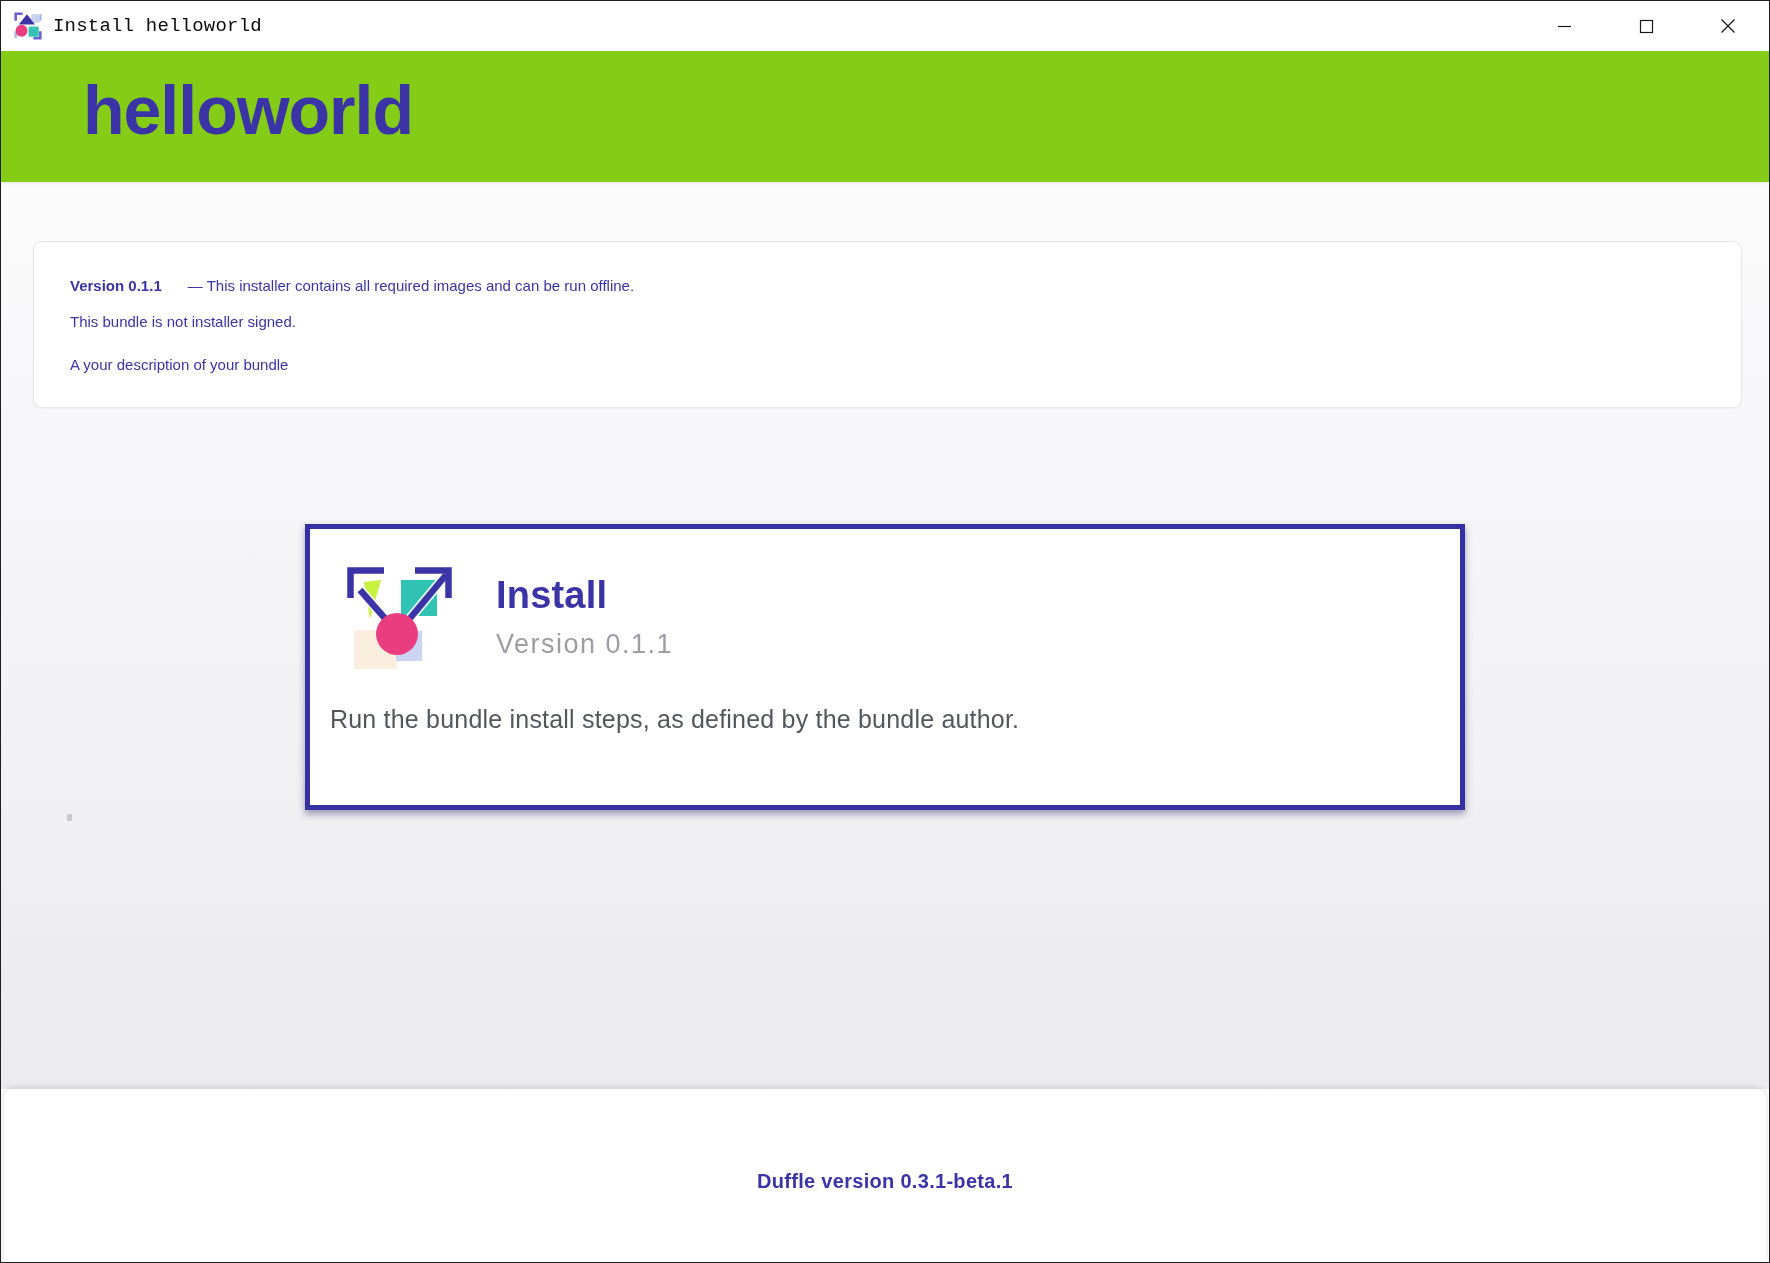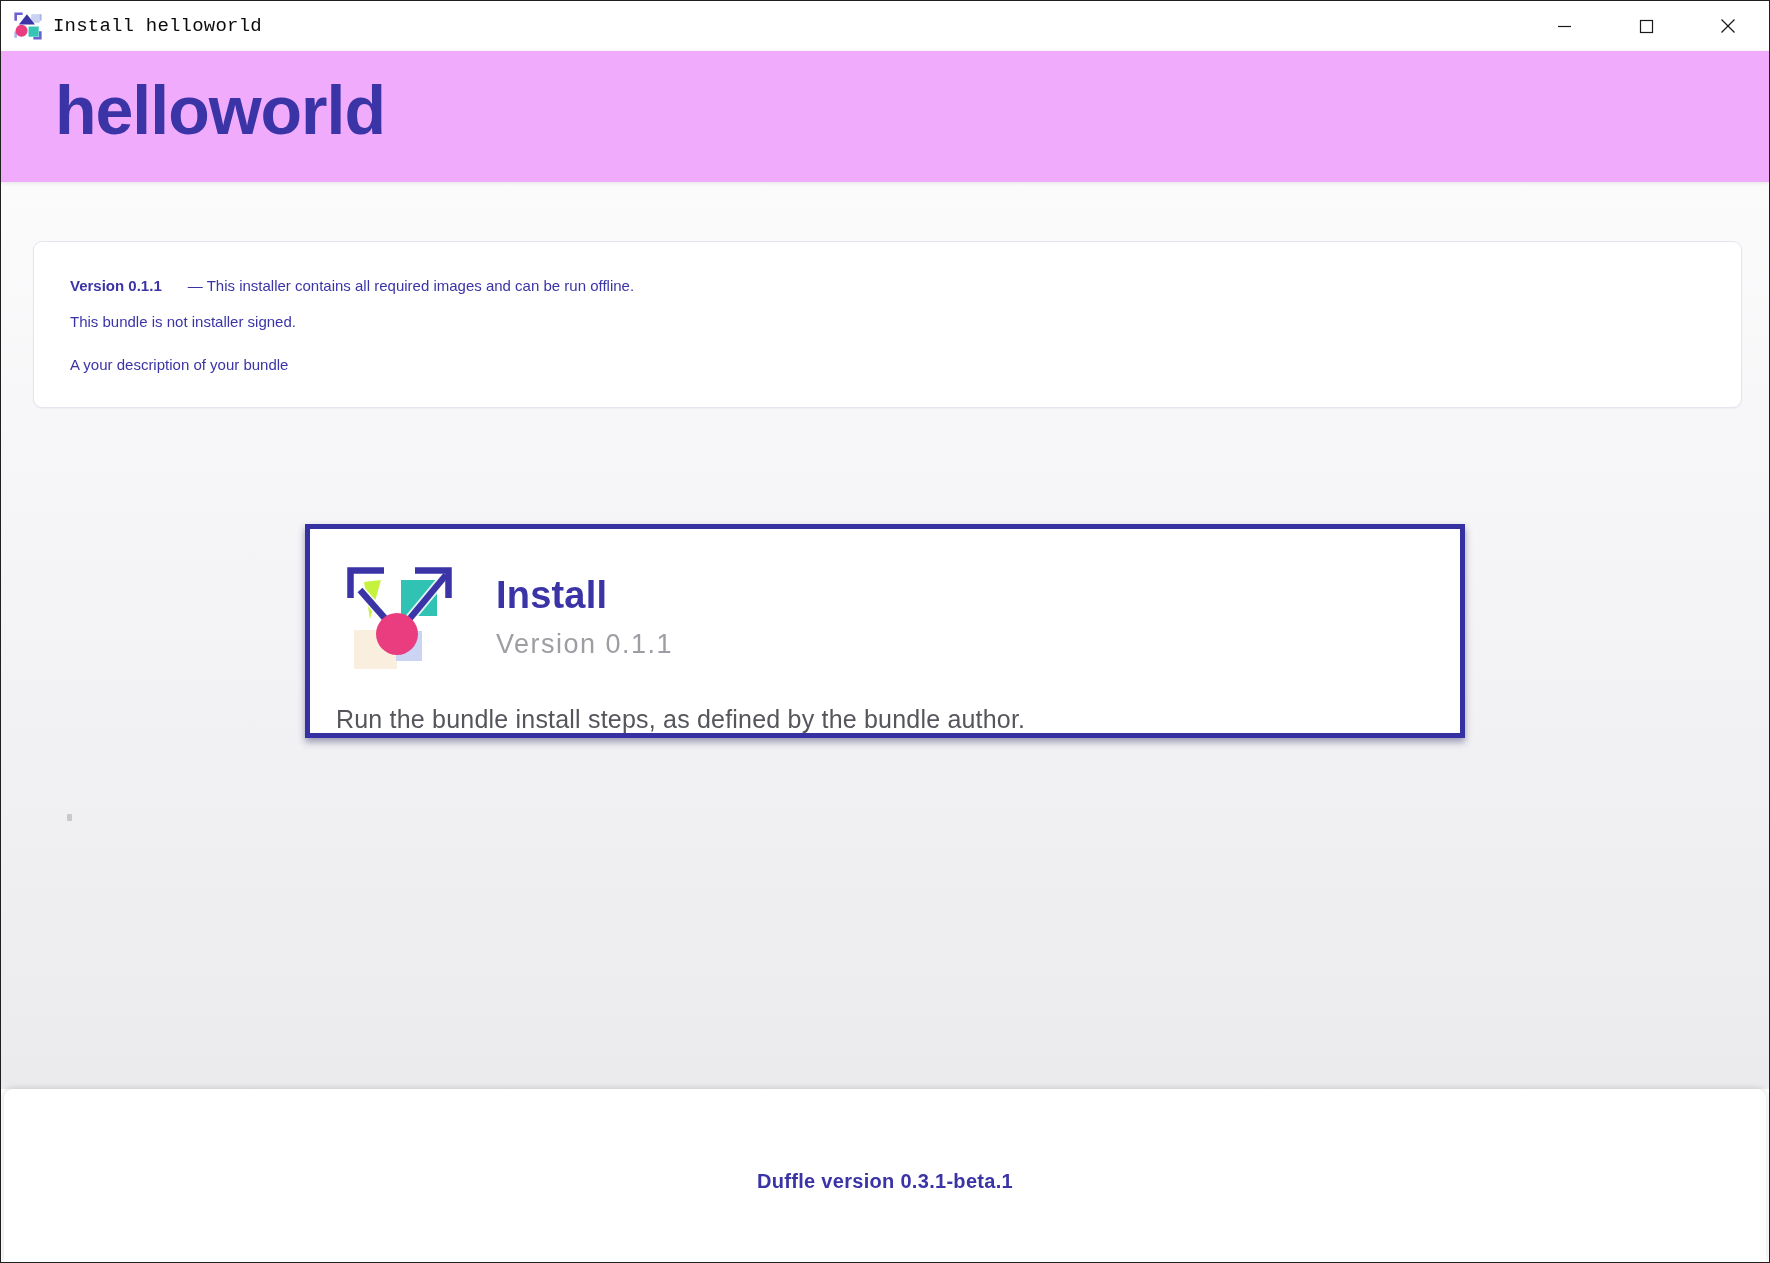--- a/index.html
+++ b/index.html
@@ -33,22 +33,22 @@
   .titlebar-spacer { flex: 1; }
   .caption-btn {
     width: 82px; height: 50px;
     display: flex; align-items: center; justify-content: center;
     background: transparent; border: none; cursor: default;
   }
 
   
   .hero {
     flex: 0 0 131px;
-    background: #f0abfc;
-    padding-left: 54px;
+    background: #84cc16;
+    padding-left: 82px;
     display: flex; align-items: center;
     position: relative; z-index: 3;
     box-shadow: 0 1px 4px rgba(0,0,0,0.10);
   }
   .hero h1 {
     font-size: 68px; font-weight: 700;
     color: #3b34a6; letter-spacing: -1px;
     margin-top: -14px;
   }
 
@@ -67,21 +67,21 @@
     color: #3b34a6;
     font-size: 15px;
     line-height: 36px;
     box-shadow: 0 1px 2px rgba(0,0,0,0.04);
   }
   .info-version { font-weight: 700; margin-right: 26px; }
   .info-description { margin-top: 7px; }
 
   
   .install-card {
-    width: 1160px; height: 214px;
+    width: 1160px; height: 286px;
     margin: 116px auto 0;
     background: #ffffff;
     border: 5px solid #3531a2;
     box-shadow: 0 4px 7px rgba(45,45,100,0.45);
     cursor: pointer;
   }
   .card-head {
     display: flex;
     padding: 35px 0 0 37px;
   }
@@ -89,21 +89,21 @@
   .card-titles { margin-left: 44px; padding-top: 10px; }
   .card-title {
     font-size: 38px; font-weight: 700; color: #3b34a6;
     letter-spacing: 0.2px;
   }
   .card-version {
     margin-top: 12px;
     font-size: 27px; color: #9d9da3; letter-spacing: 1.5px;
   }
   .card-desc {
-    padding-left: 26px; margin-top: 36px;
+    padding-left: 20px; margin-top: 36px;
     font-size: 25px; color: #55565c; letter-spacing: 0.2px;
   }
 
   .artifact-dot {
     position: absolute; left: 66px; top: 632px;
     width: 5px; height: 7px;
     background: #c9c9c9; border-radius: 1px;
   }
 
   

